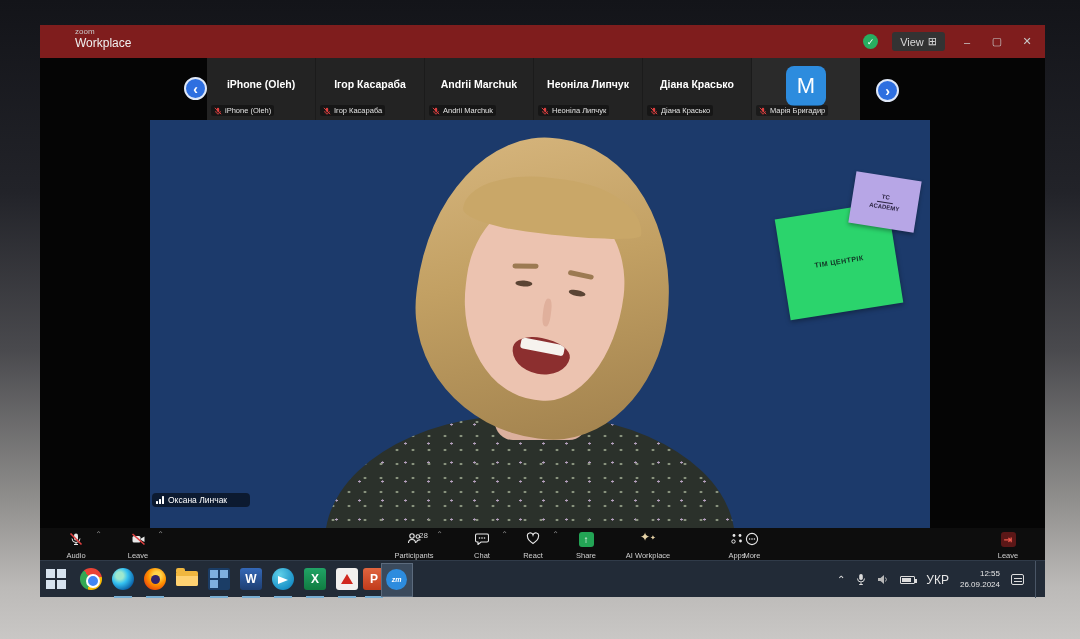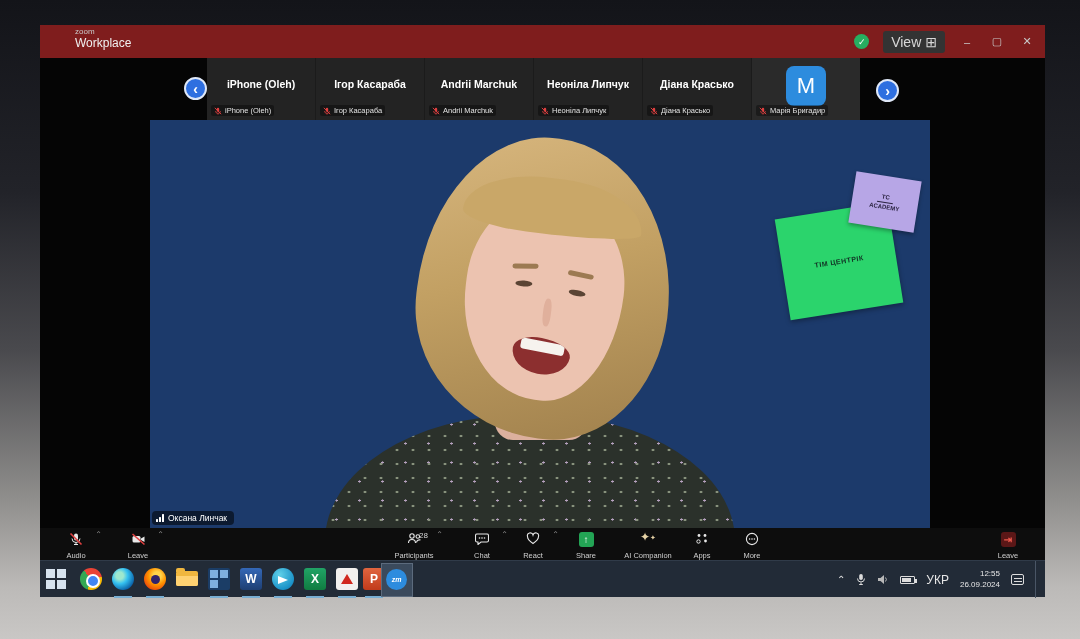--- a/index.html
+++ b/index.html
@@ -9,21 +9,21 @@
   .screen { position:absolute; left:40px; top:25px; width:1005px; height:572px; background:#050505; }
 
   
   .titlebar { position:absolute; left:0; top:0; width:100%; height:33px; background:#7f1d1d; }
   .brand { position:absolute; left:35px; top:3px; color:#e8e8e8; line-height:1.1; }
   .brand-zoom { font-size:8px; color:#c9c9c9; }
   .brand-workplace { font-size:12px; color:#f0f0f0; }
   .tb-right { position:absolute; right:10px; top:0; height:33px; display:flex; align-items:center; gap:14px; }
   .shield { width:15px; height:15px; border-radius:50%; background:#27ae60; color:#fff; font-size:9px;
             display:flex; align-items:center; justify-content:center; }
-  .viewbtn { background:#333; border-radius:3px; color:#d8d8d8; font-size:14px; padding:3px 8px;
+  .viewbtn { background:#333; border-radius:3px; color:#d8d8d8; font-size:11px; padding:3px 8px;
              display:flex; align-items:center; gap:4px; }
   .wbtn { color:#c9c9c9; font-size:11px; width:16px; text-align:center; cursor:default; }
 
   
   .filmstrip { position:absolute; left:167px; top:33px; width:653px; height:62px; background:#232323; display:flex; }
   .tile { position:relative; flex:1 1 0; border-right:1px solid #1b1b1b; }
   .tile:last-child { border-right:none; background:#2a2a2a; }
   .tile-name { position:absolute; left:0; right:0; top:20px; text-align:center; color:#fff; font-size:10.5px; font-weight:bold; white-space:nowrap; overflow:hidden; }
   .tile-label { position:absolute; left:4px; bottom:4px; display:flex; align-items:center; gap:3px;
                 color:#e2e2e2; font-size:7.5px; background:rgba(0,0,0,.35); padding:1px 3px; border-radius:2px; white-space:nowrap; }
@@ -58,22 +58,22 @@
   .mouth { position:absolute; left:102px; top:200px; width:58px; height:36px; background:#8c2f2f;
            border-radius:46% 54% 50% 50% / 40% 40% 60% 60%; overflow:hidden; transform:rotate(4deg); }
   .teeth { position:absolute; left:7px; top:3px; width:44px; height:11px; background:#f6f3ee; border-radius:3px; }
   .note { position:absolute; display:flex; align-items:center; justify-content:center; text-align:center;
           color:#123124; font-weight:bold; }
   .note-green { left:632px; top:90px; width:114px; height:102px; background:#2bd46c; transform:rotate(-9deg);
                 font-size:7px; letter-spacing:.5px; box-shadow:0 2px 5px rgba(0,0,0,.35); }
   .note-purple { left:702px; top:56px; width:66px; height:52px; background:#b7a6e6; transform:rotate(9deg);
                  font-size:6px; color:#2a2340; flex-direction:column; line-height:1.4; box-shadow:0 2px 4px rgba(0,0,0,.35); }
   .note-purple .tc { border-bottom:1px solid #2a2340; padding:0 4px; }
-  .nametag { position:absolute; left:2px; bottom:3px; display:flex; align-items:center; gap:4px;
-             background:rgba(0,0,0,.55); color:#fff; font-size:8.5px; padding:2px 7px 2px 4px; border-radius:4px; }
+  .nametag { position:absolute; left:2px; bottom:21px; display:flex; align-items:center; gap:4px;
+             background:rgba(0,0,0,.55); color:#fff; font-size:8.5px; padding:2px 23px 2px 4px; border-radius:4px; }
   .sig { display:flex; align-items:flex-end; gap:1px; height:8px; }
   .sig i { display:block; width:2px; background:#fff; border-radius:.5px; }
   .sig i:nth-child(1){height:3px;} .sig i:nth-child(2){height:5px;} .sig i:nth-child(3){height:8px;}
 
   
   .toolbar { position:absolute; left:0; top:503px; width:100%; height:32px; background:#0d0d0d; }
   .tbtn { position:absolute; top:2px; width:58px; height:29px; text-align:center; color:#d6d6d6; }
   .tbtn .ticon { display:block; height:15px; line-height:15px; }
   .tbtn .tlabel { display:block; font-size:7.5px; color:#cfcfcf; margin-top:6px; white-space:nowrap; }
   .caret { position:absolute; right:3px; top:0px; font-size:8px; color:#8a8a8a; }
@@ -327,24 +327,24 @@
 
       <div class="tbtn" style="left:517px">
         <span class="ticon"><span class="share-box">
               <span>↑</span>
             </span></span>
         <span class="tlabel">Share</span>
       </div>
 
       <div class="tbtn" style="left:573px;width:70px">
         <span class="ticon sparkle"><span>✦</span><small>✦</small></span>
-        <span class="tlabel">AI Companion</span>
-      </div>
-
-      <div class="tbtn" style="left:633px">
+        <span class="tlabel">AI Workplace</span>
+      </div>
+
+      <div class="tbtn" style="left:668px">
         <span class="ticon">
           <svg class="ic" width="14" height="13" viewBox="0 0 14 13">
               <circle cx="4" cy="3.5" r="1.4" fill="#e8e8e8"></circle>
               <circle cx="10" cy="3.5" r="1.4" fill="#e8e8e8"></circle>
               <circle cx="10.5" cy="9" r="1.4" fill="#e8e8e8"></circle>
               <circle cx="3.5" cy="9.5" r="1.7" fill="none" stroke="#e8e8e8" stroke-width="1"></circle>
             </svg>
         </span>
         <span class="tlabel">Apps</span>
       </div>

